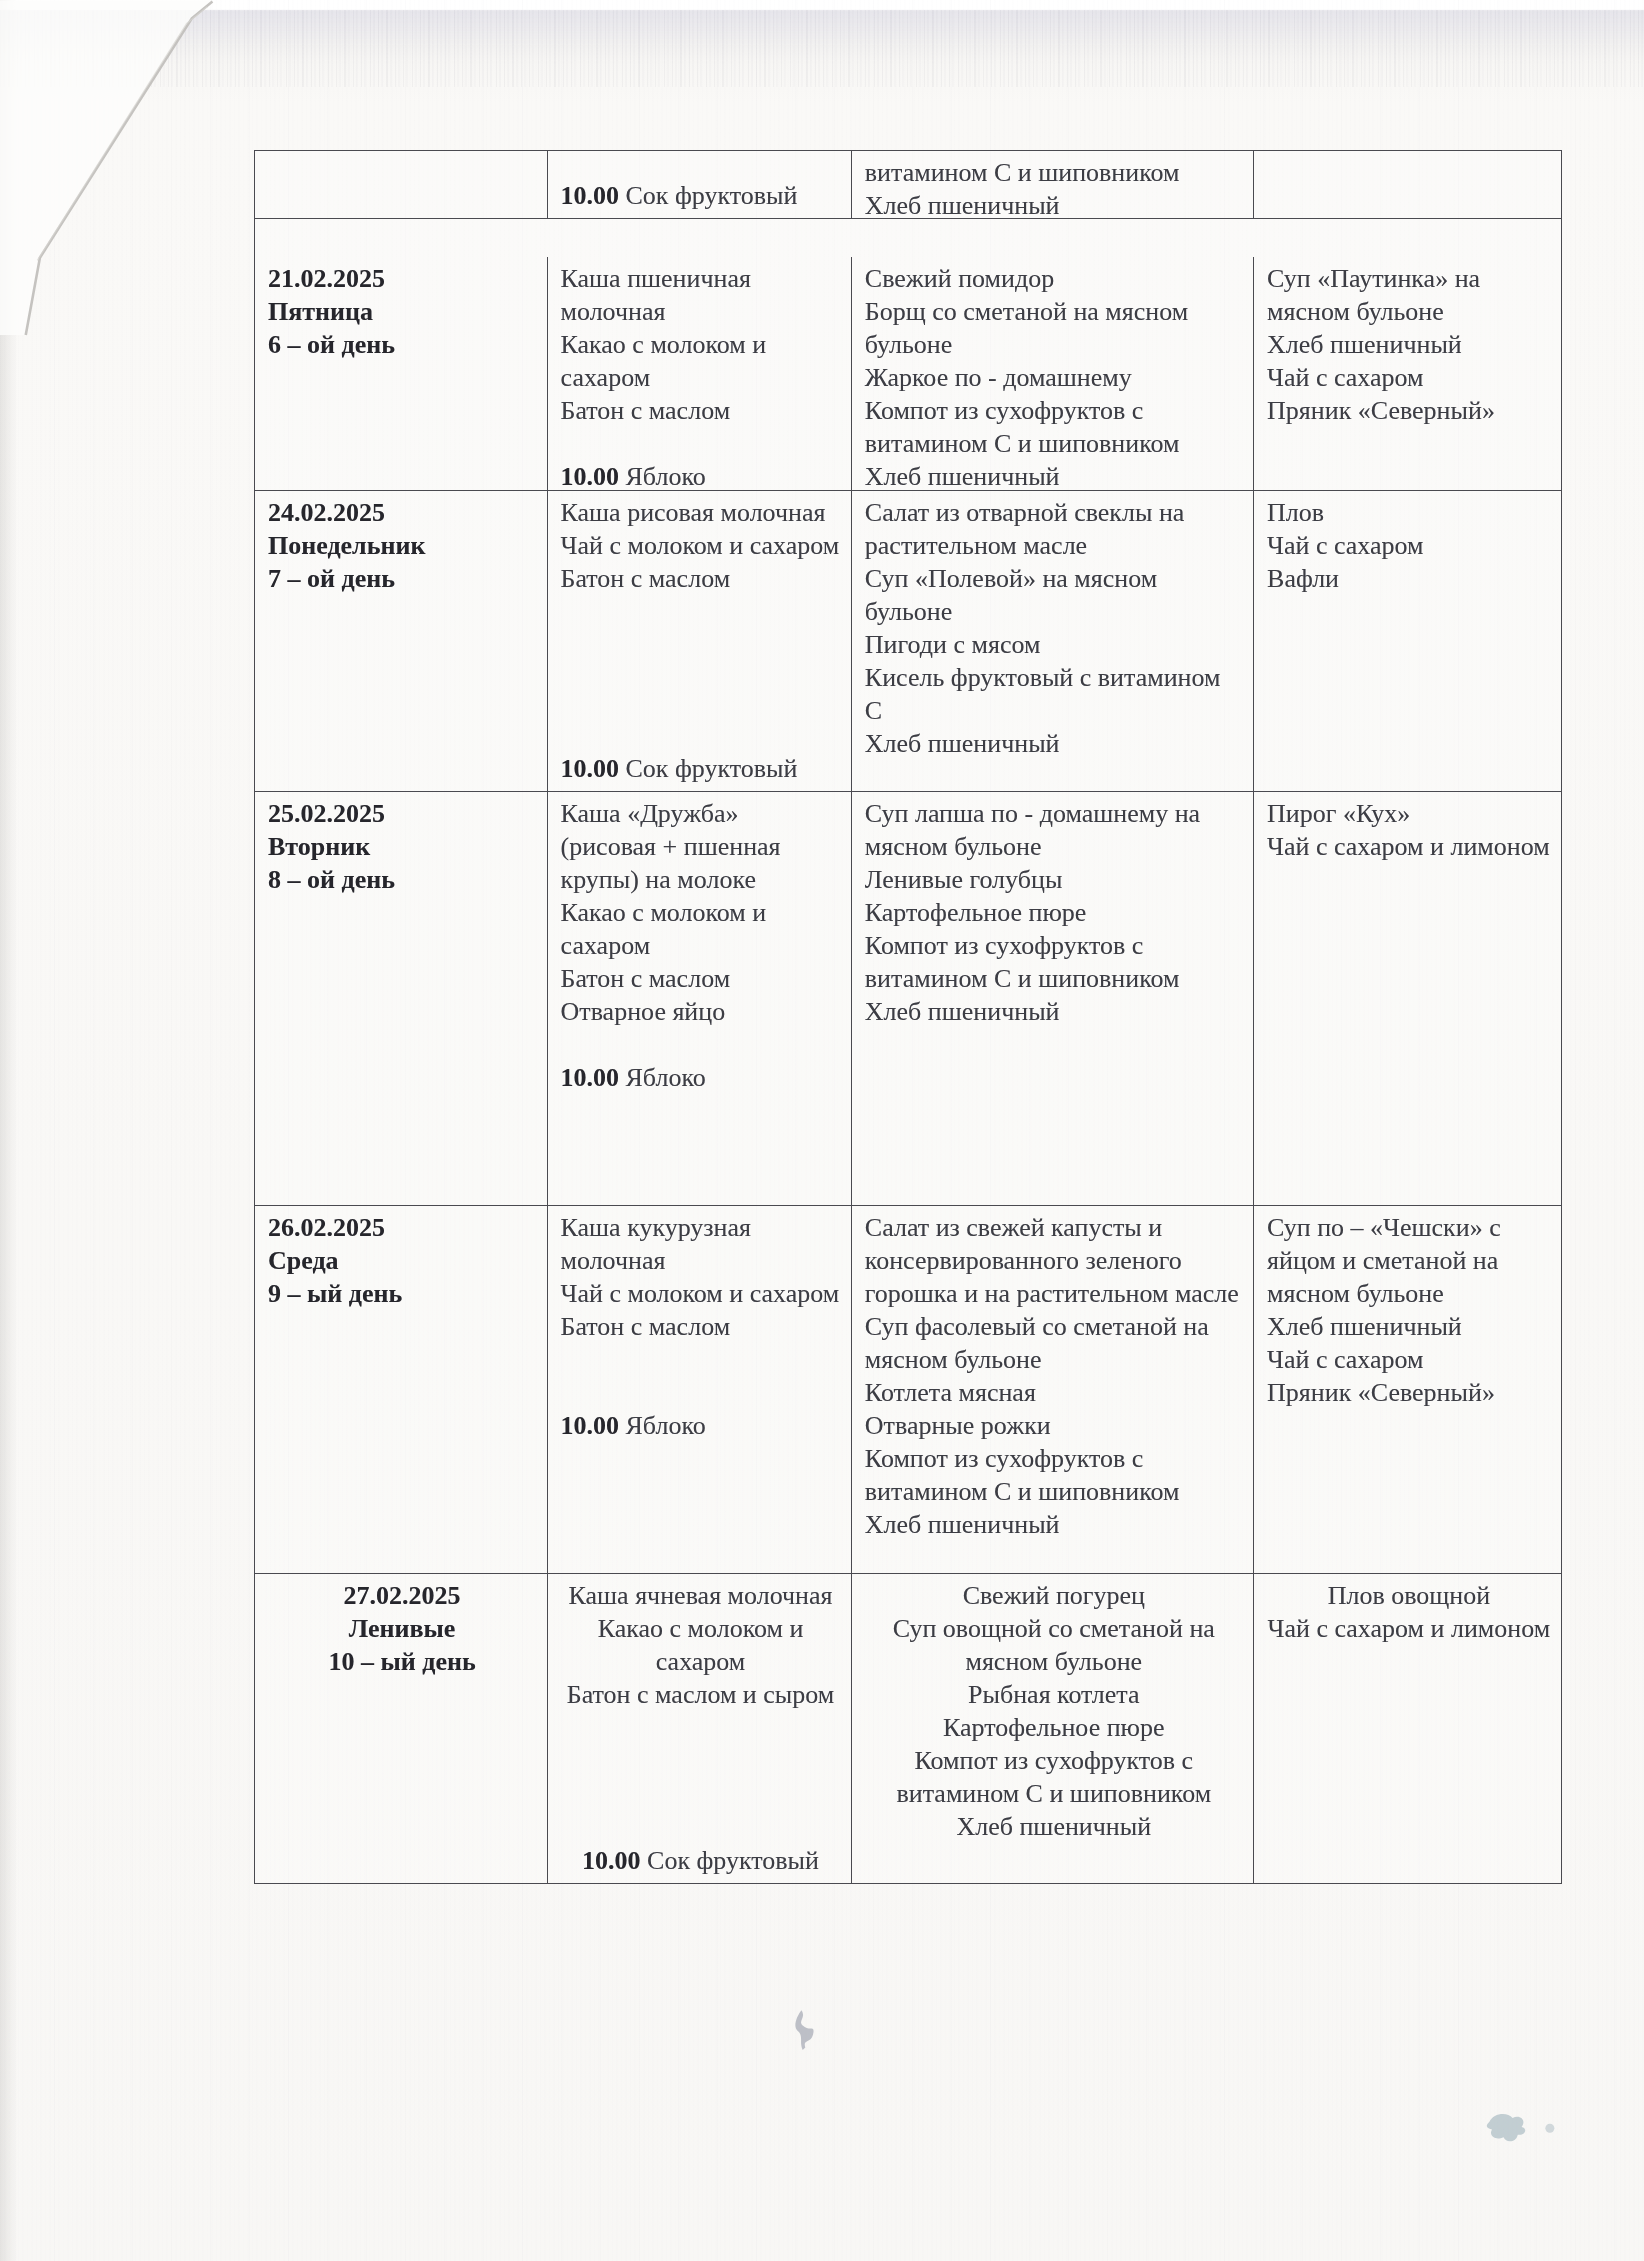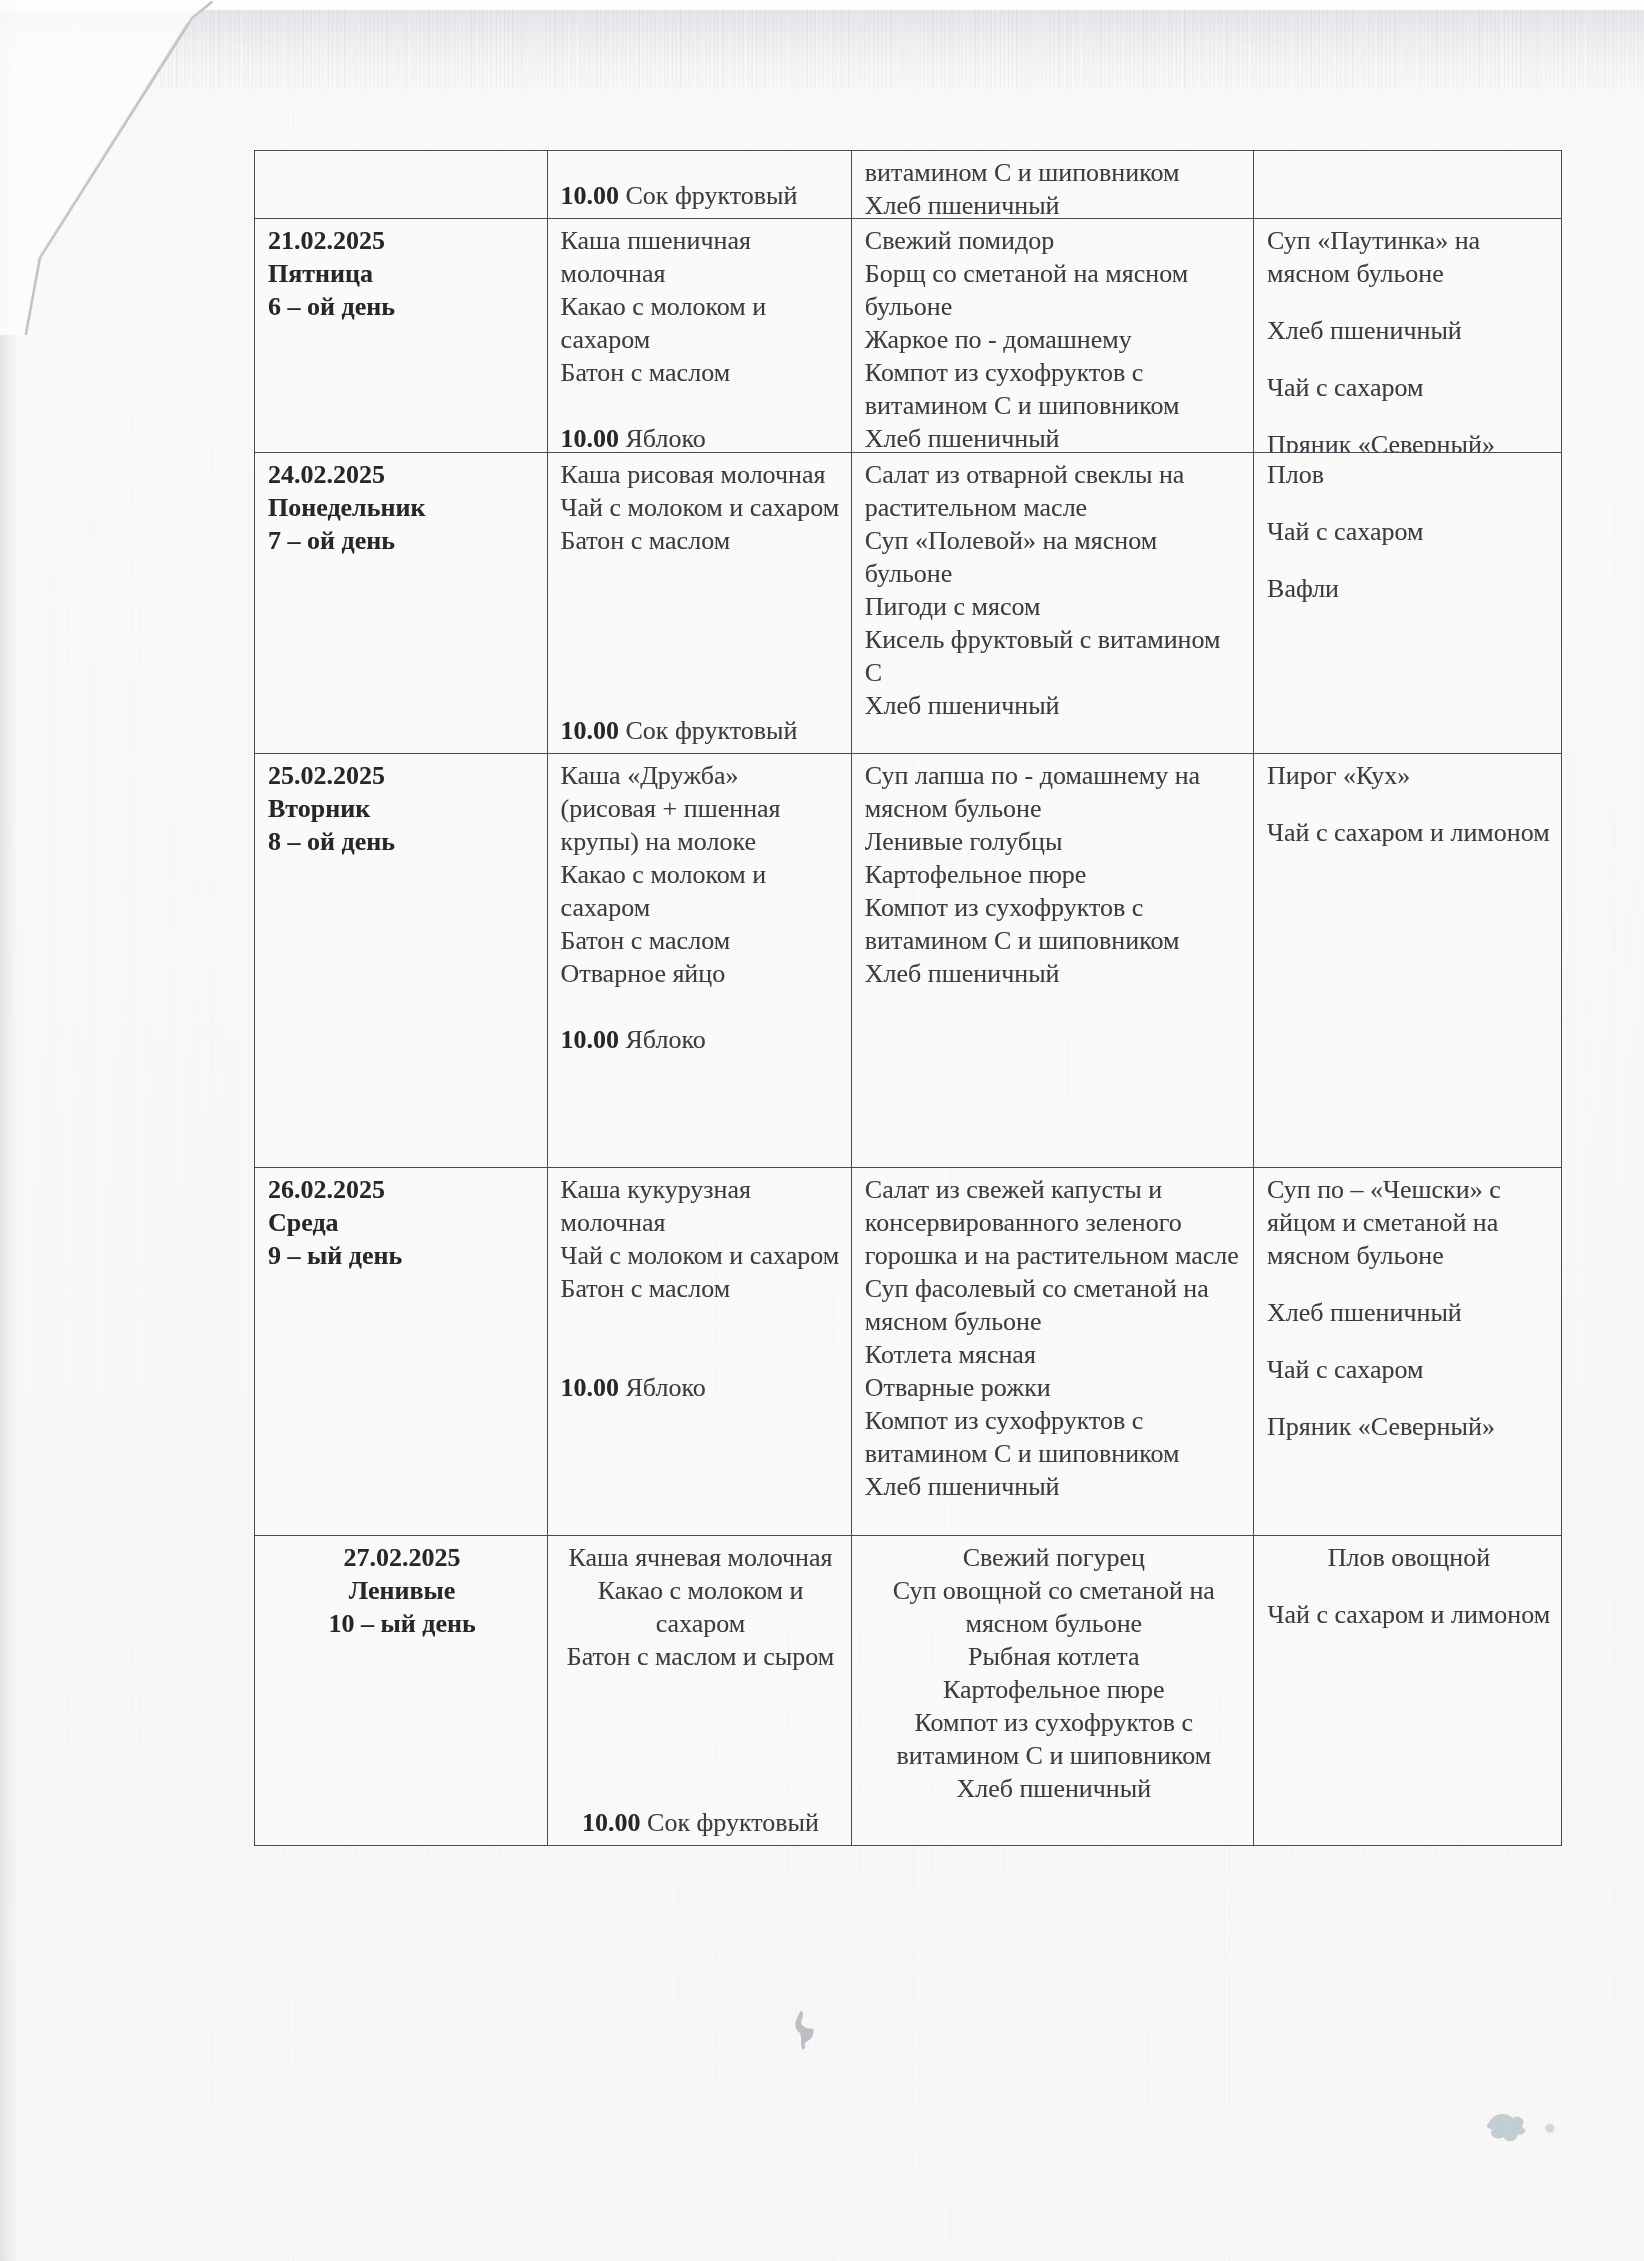--- a/index.html
+++ b/index.html
@@ -43,21 +43,21 @@
   }
   .t-row{display:flex;border-bottom:1.9px solid var(--border);box-sizing:border-box;overflow:hidden;}
   .t-row:last-child{border-bottom:none;}
   .t-cell{
     box-sizing:border-box;border-right:1.3px solid var(--border);
     padding:5.2px 10.3px 6.4px 13px;
     display:flex;flex-direction:column;
     font-size:26px;line-height:var(--lh);color:var(--ink);
     text-shadow:0 0 0.6px rgba(60,60,72,.30);
   }
-  .t-cell:last-child{border-right:none;gap:24px;}
+  .t-cell:last-child{border-right:none;}
   .c-date{width:22.4%;}
   .c-breakfast{width:23.3%;}
   .c-lunch{width:30.8%;}
   .c-afternoon_snack{width:23.5%;}
   .date-line{font-weight:bold;color:var(--ink-bold);}
   .line b{color:var(--ink-bold);}
 </style>
 </head>
 <body>
 
@@ -86,21 +86,21 @@
       <div class="t-cell c-date"></div>
       <div class="t-cell c-breakfast">
         <div class="line" style="margin-top: auto;"><b>10.00</b> Сок фруктовый</div>
       </div>
       <div class="t-cell c-lunch">
         <div class="line">витамином С и шиповником</div>
         <div class="line">Хлеб пшеничный</div>
       </div>
       <div class="t-cell c-afternoon_snack"></div>
     </div>
-    <div class="t-row" style="height: 234px;">
+    <div class="t-row" style="height: 234px; margin-top: 38px;">
       <div class="t-cell c-date">
         <div class="line date-line">21.02.2025</div>
         <div class="line date-line">Пятница</div>
         <div class="line date-line">6 – ой день</div>
       </div>
       <div class="t-cell c-breakfast">
         <div class="line">Каша пшеничная молочная</div>
         <div class="line">Какао с молоком и сахаром</div>
         <div class="line">Батон с маслом</div>
         <div class="line" style="margin-top: calc(var(--lh) * 1);"><b>10.00</b> Яблоко</div>

